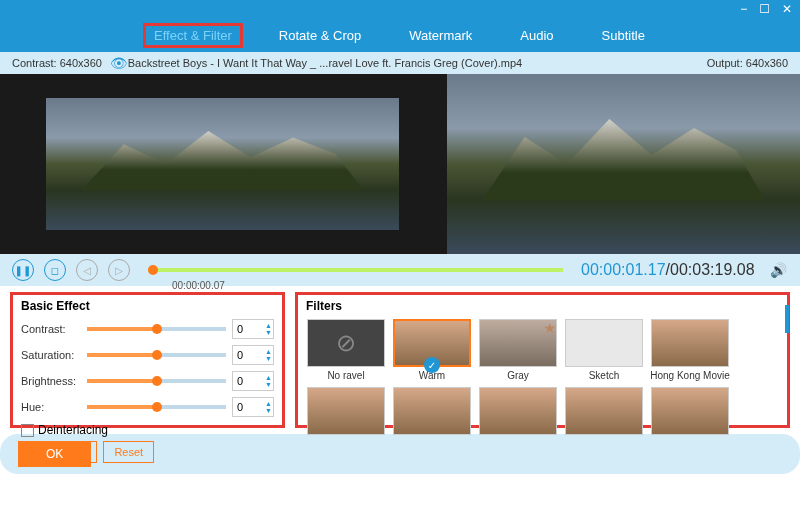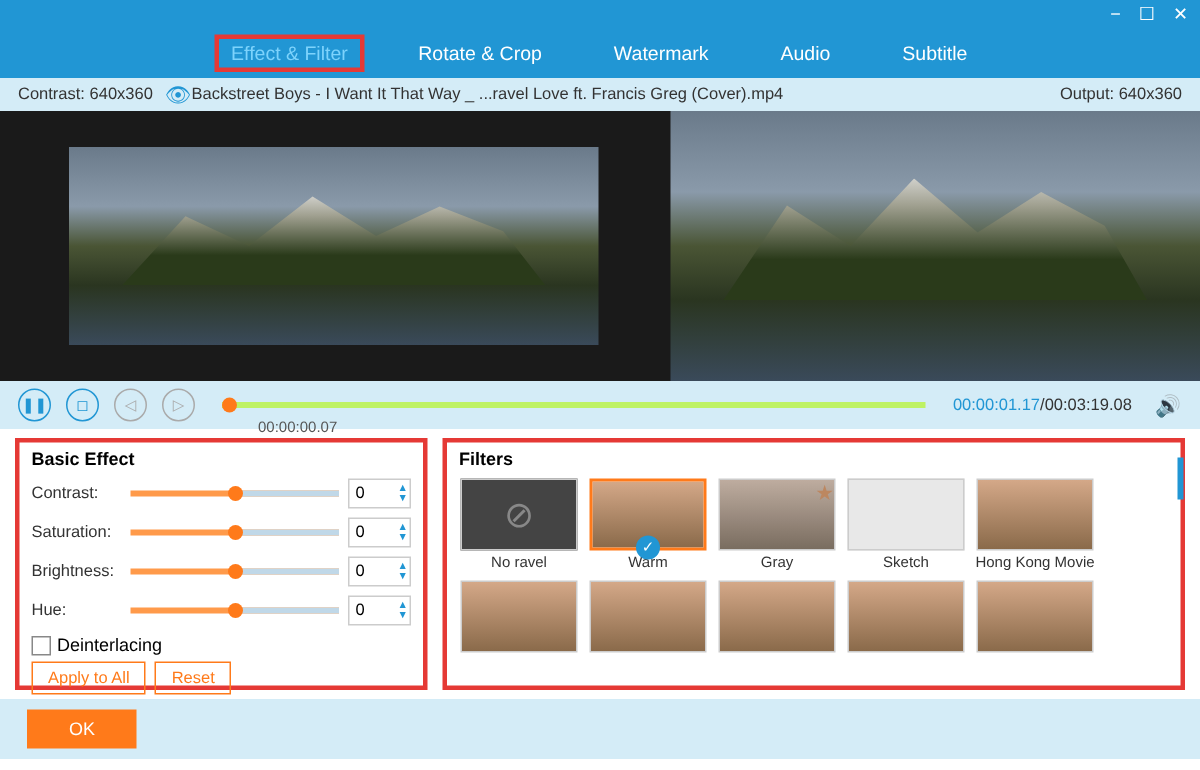--- a/index.html
+++ b/index.html
@@ -23,25 +23,25 @@
 .preview .mountain { width: 100%; height: 100%; background: linear-gradient(to bottom, #6a7a8a 0%, #8a9aaa 30%, #4a5535 50%, #2a3520 70%, #3a4a5a 100%); position: relative; }
 .preview.right .mountain { width: 100%; height: 100%; }
 .mountain::before { content: ""; position: absolute; top: 20%; left: 10%; right: 10%; height: 50%; background: linear-gradient(to bottom, #e8e8e8 0%, #a0a090 30%, #2a3a1a 70%); clip-path: polygon(0% 100%, 15% 30%, 30% 60%, 45% 10%, 60% 50%, 75% 20%, 90% 45%, 100% 100%); }
 
 .controls { height: 32px; background: #d4ecf7; display: flex; align-items: center; padding: 0 12px; gap: 10px; }
 .ctrl-btn { width: 22px; height: 22px; border: 1px solid #2196d4; border-radius: 50%; display: flex; align-items: center; justify-content: center; color: #2196d4; font-size: 10px; cursor: pointer; }
 .ctrl-btn.disabled { color: #aaa; border-color: #aaa; }
 .scrubber { flex: 1; height: 4px; background: #bef264; position: relative; margin: 0 8px; }
 .scrub-handle { position: absolute; width: 10px; height: 10px; background: #ff7a1a; border-radius: 50%; top: -3px; left: 0; }
 .time-label { position: absolute; top: 12px; font-size: 10px; color: #555; }
-.time-display { font-size: 11px; color: #333; }
+.time-display { font-size: 16px; color: #333; }
 .time-display .cur { color: #2196d4; }
 .volume { color: #2196d4; font-size: 14px; margin-left: 6px; }
 
-.main-panel { height: 180px; display: flex; padding: 6px 10px; gap: 10px; background: #fff; }
+.main-panel { height: 148px; display: flex; padding: 6px 10px; gap: 10px; background: #fff; }
 .effects-box { width: 275px; border: 3px solid #e53935; padding: 4px 8px; }
 .filters-box { flex: 1; border: 3px solid #e53935; padding: 4px 8px; position: relative; }
 .section-title { font-weight: bold; font-size: 12px; margin-bottom: 6px; }
 
 .slider-row { display: flex; align-items: center; margin-bottom: 6px; gap: 6px; justify-content: space-between; }
 .slider-row label { width: 60px; font-size: 11px; color: #333; }
 .slider { flex: 1; height: 4px; background: #ff9a4a; position: relative; }
 .slider-handle { position: absolute; width: 10px; height: 10px; background: #ff7a1a; border-radius: 50%; top: -3px; left: 50%; transform: translateX(-50%); }
 .slider-track-end { position: absolute; right: 0; top: 0; height: 4px; width: 50%; background: #c0d8e8; }
 .num-input { width: 42px; height: 20px; border: 1px solid #ccc; display: flex; align-items: center; padding: 0 4px; font-size: 11px; position: relative; }
@@ -57,21 +57,21 @@
 .filter-thumb { width: 78px; height: 48px; background: linear-gradient(to bottom, #d4a888 0%, #8a6a4a 100%); position: relative; border: 1px solid #ccc; }
 .filter-thumb.no-effect { background: #444; display: flex; align-items: center; justify-content: center; color: #888; font-size: 24px; }
 .filter-thumb.selected { border: 2px solid #ff7a1a; }
 .filter-thumb.gray-f { filter: grayscale(60%); }
 .filter-thumb.sketch-f { background: #e8e8e8; }
 .filter-thumb .badge-check { position: absolute; bottom: -8px; left: 50%; transform: translateX(-50%); width: 16px; height: 16px; background: #2196d4; border-radius: 50%; color: #fff; font-size: 10px; display: flex; align-items: center; justify-content: center; }
 .filter-thumb .star { position: absolute; top: 0; right: 0; color: #ff7a1a; font-size: 14px; }
 .filter-label { font-size: 10px; color: #333; margin-top: 3px; }
 .vscrollbar { position: absolute; right: -2px; top: 10px; width: 4px; height: 28px; background: #2196d4; }
 
-.footer { height: 40px; background: #d4ecf7; display: flex; justify-content: flex-start; align-items: center; padding: 0 18px; gap: 10px; }
+.footer { height: 40px; background: #d4ecf7; display: flex; justify-content: flex-start; align-items: center; padding: 0 18px; gap: 10px; border-radius: 18px; }
 .btn-primary { background: #ff7a1a; color: #fff; border: none; padding: 6px 28px; font-size: 12px; cursor: pointer; }
 </style>
 </head>
 <body>
 
 <div class="titlebar">
   <span class="win-icon">−</span>
   <span class="win-icon">☐</span>
   <span class="win-icon">✕</span>
 </div>

